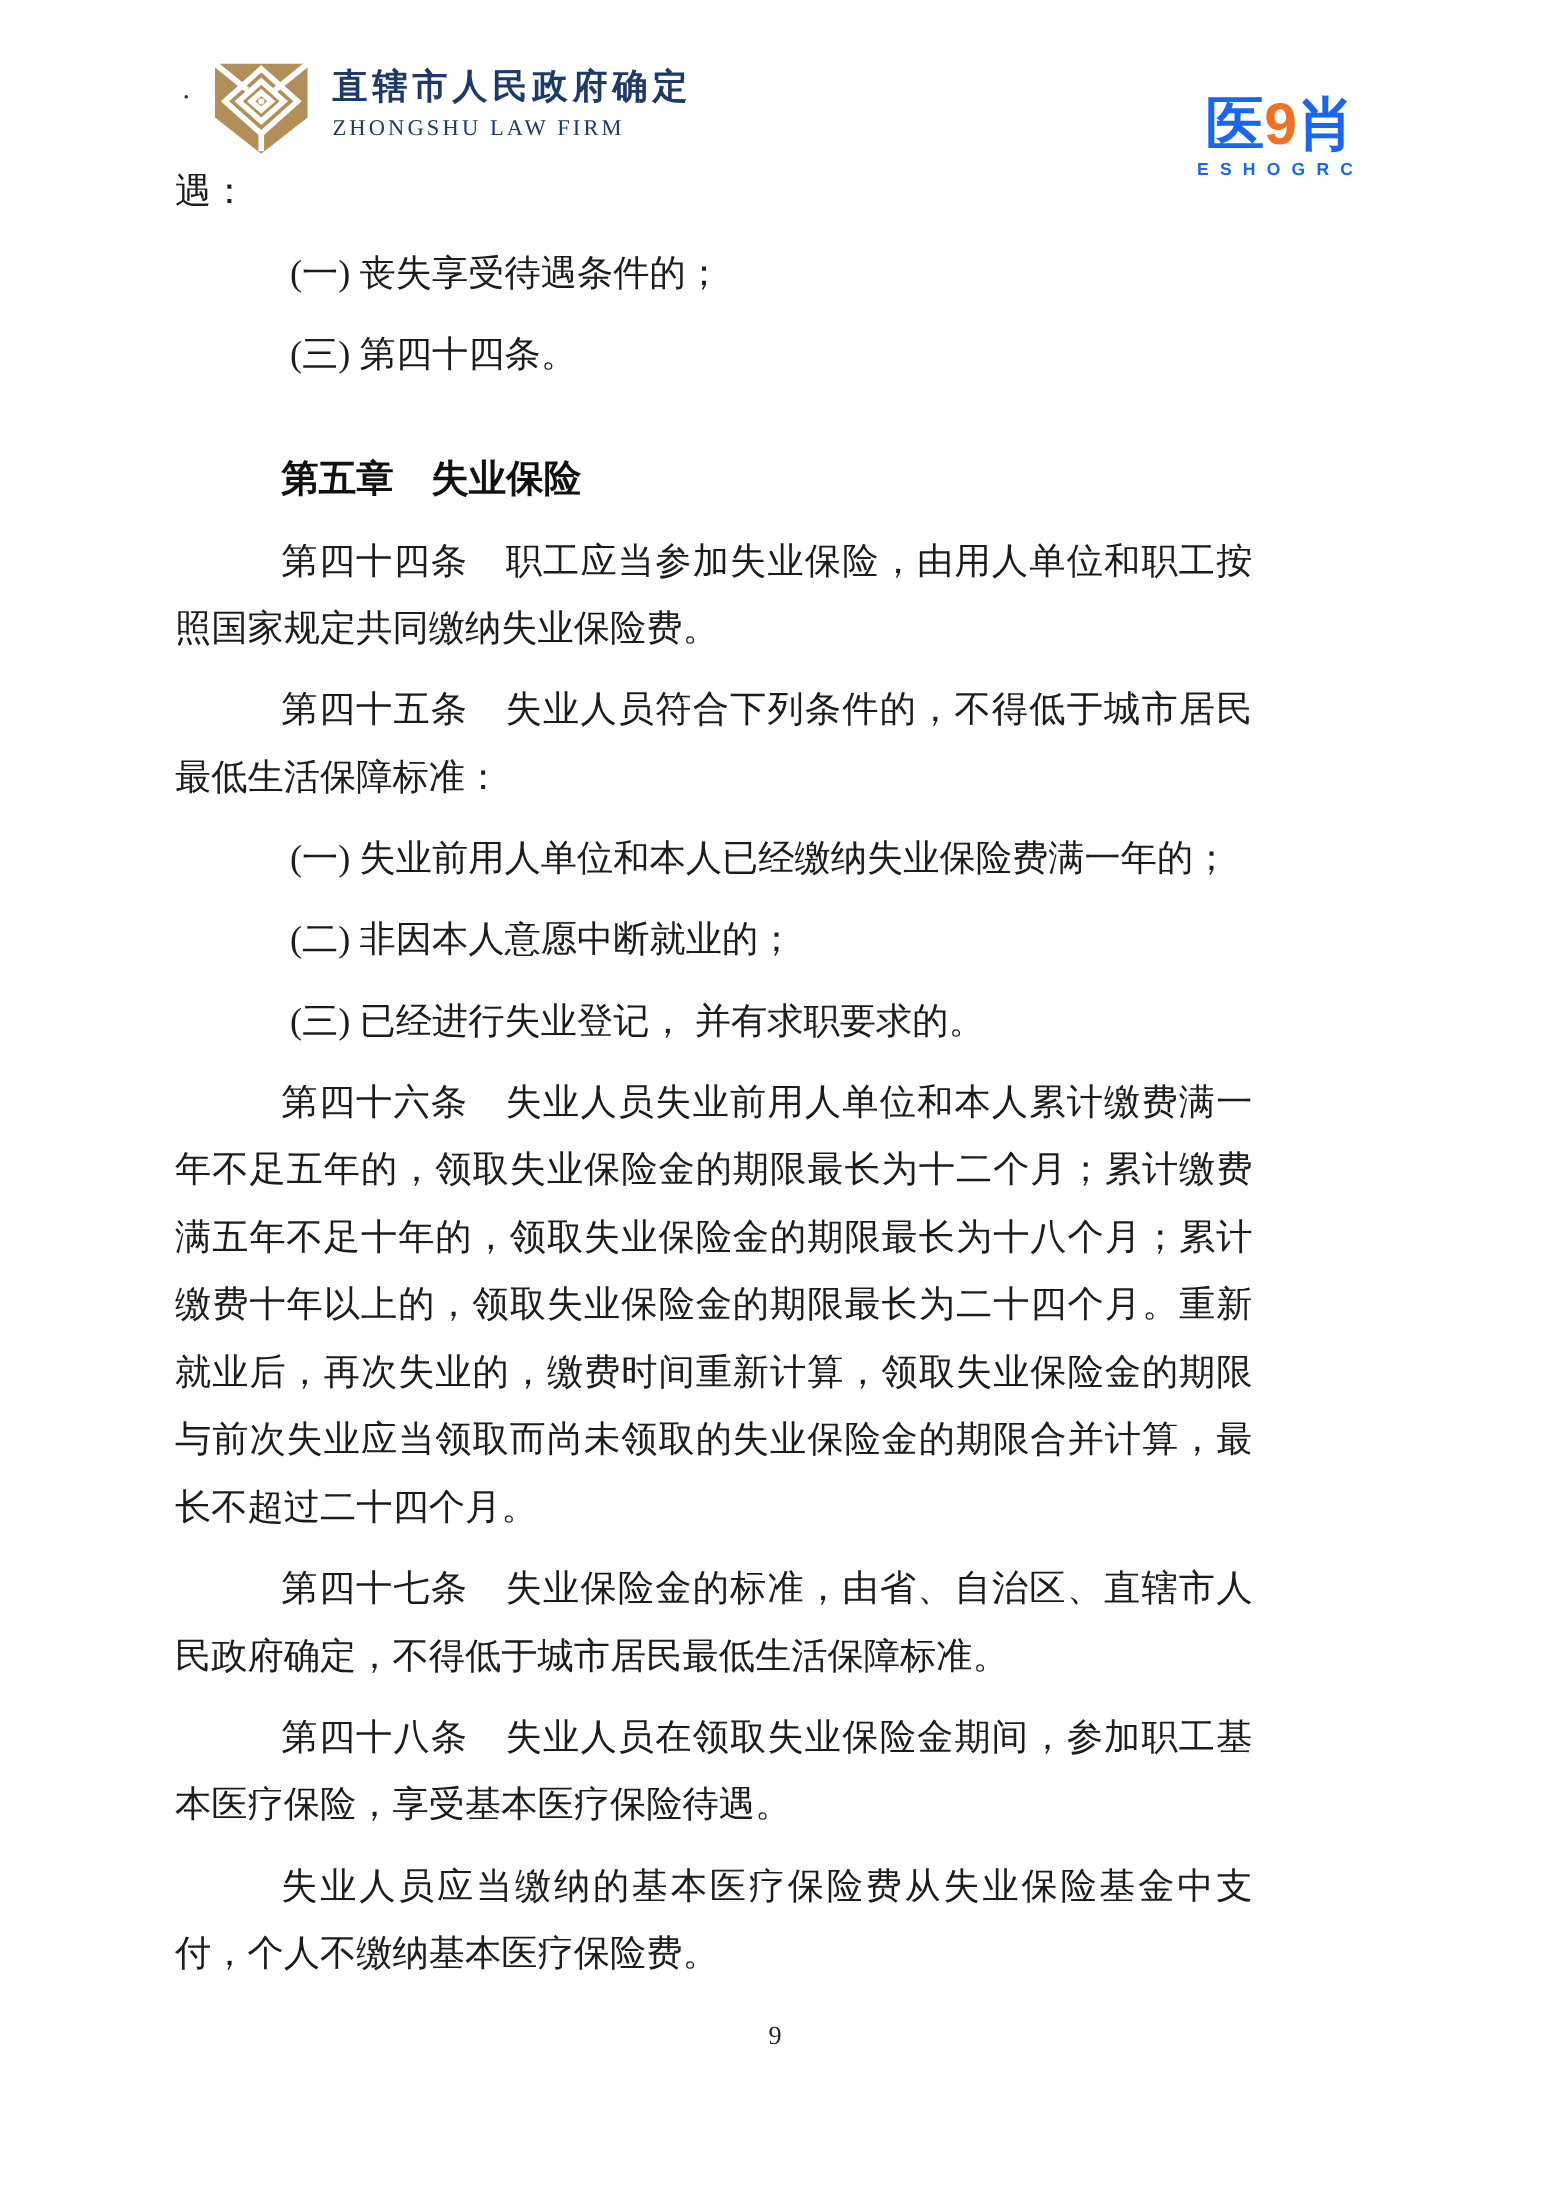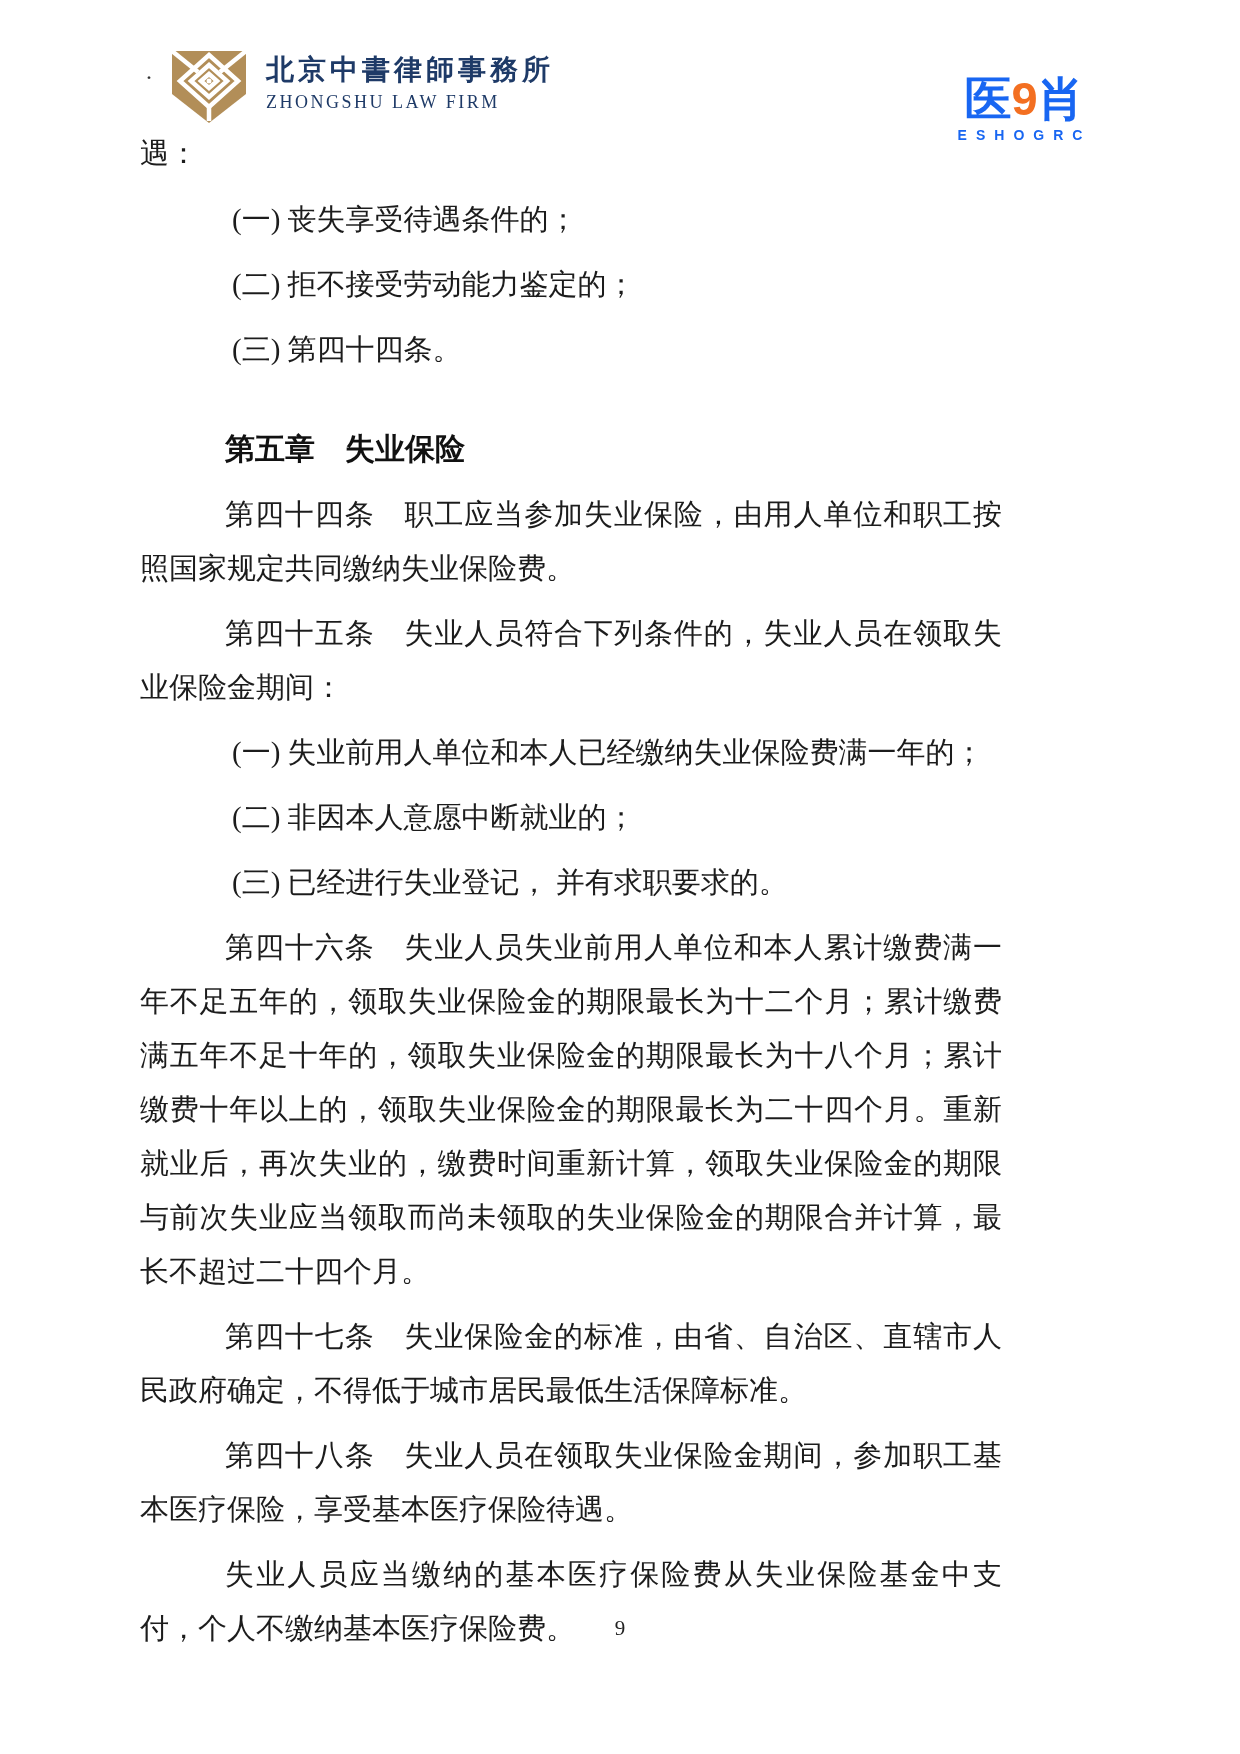--- a/index.html
+++ b/index.html
@@ -77,41 +77,40 @@
         <path d="M41 19 L59 35 L41 51 L23 35 Z"></path>
         <path d="M41 28 L49 35 L41 42 L33 35 Z"></path>
         <path d="M4 5 L30 26"></path>
         <path d="M78 5 L52 26"></path>
         <path d="M41 61 L41 75"></path>
       </g>
       <circle cx="41" cy="35" r="2.5" fill="#ffffff"></circle>
     </svg>
 
     <div class="firm-names">
-      <div class="firm-name-cn">北京中書律師事務所</div>
+      <div class="firm-name-cn">直辖市人民政府确定</div>
       <div class="firm-name-en">ZHONGSHU LAW FIRM</div>
     </div>
 
     <div class="eshogrc">
       <div class="eshogrc-glyphs">
         <span class="g-blue">医</span><span class="g-orange">9</span><span class="g-blue">肖</span>
       </div>
       <div class="eshogrc-sub">ESHOGRC</div>
     </div>
 
   </div>
 
   <div class="doc" id="doc-body">
       <p class="p-continuation">遇：</p>
       <p class="p-item">(一) 丧失享受待遇条件的；</p>
-      <p class="p-item">(二) 拒不接受劳动能力鉴定的；</p>
       <p class="p-item">(三) 第四十四条。</p>
       <p class="p-heading">第五章　失业保险</p>
       <p class="p-para">第四十四条　职工应当参加失业保险，由用人单位和职工按照国家规定共同缴纳失业保险费。</p>
-      <p class="p-para">第四十五条　失业人员符合下列条件的，失业人员在领取失业保险金期间：</p>
+      <p class="p-para">第四十五条　失业人员符合下列条件的，不得低于城市居民最低生活保障标准：</p>
       <p class="p-item">(一) 失业前用人单位和本人已经缴纳失业保险费满一年的；</p>
       <p class="p-item">(二) 非因本人意愿中断就业的；</p>
       <p class="p-item">(三) 已经进行失业登记， 并有求职要求的。</p>
       <p class="p-para">第四十六条　失业人员失业前用人单位和本人累计缴费满一年不足五年的，领取失业保险金的期限最长为十二个月；累计缴费满五年不足十年的，领取失业保险金的期限最长为十八个月；累计缴费十年以上的，领取失业保险金的期限最长为二十四个月。重新就业后，再次失业的，缴费时间重新计算，领取失业保险金的期限与前次失业应当领取而尚未领取的失业保险金的期限合并计算，最长不超过二十四个月。</p>
       <p class="p-para">第四十七条　失业保险金的标准，由省、自治区、直辖市人民政府确定，不得低于城市居民最低生活保障标准。</p>
       <p class="p-para">第四十八条　失业人员在领取失业保险金期间，参加职工基本医疗保险，享受基本医疗保险待遇。</p>
       <p class="p-para">失业人员应当缴纳的基本医疗保险费从失业保险基金中支付，个人不缴纳基本医疗保险费。</p>
     </div>
 
   <div class="page-number">9</div>

